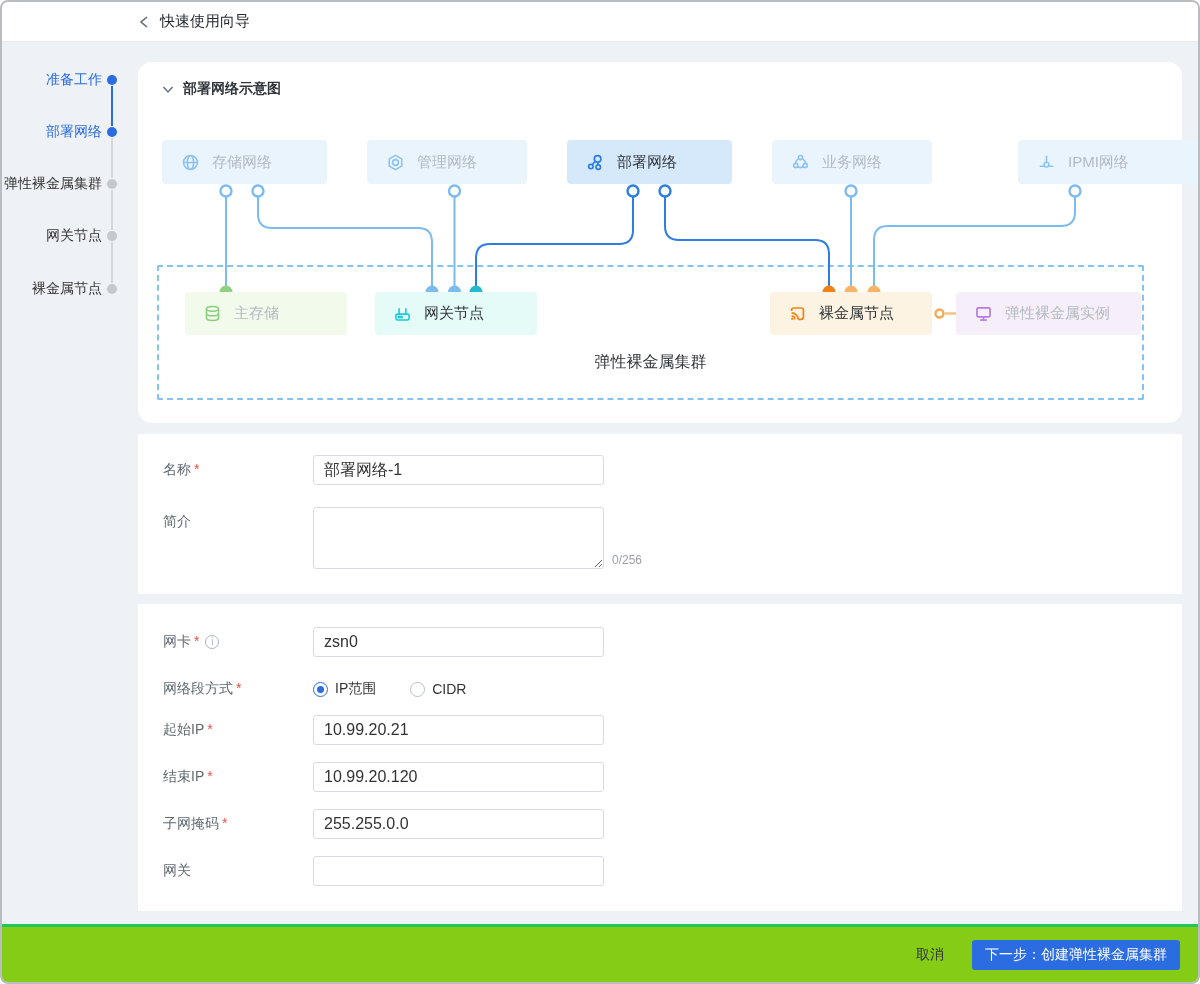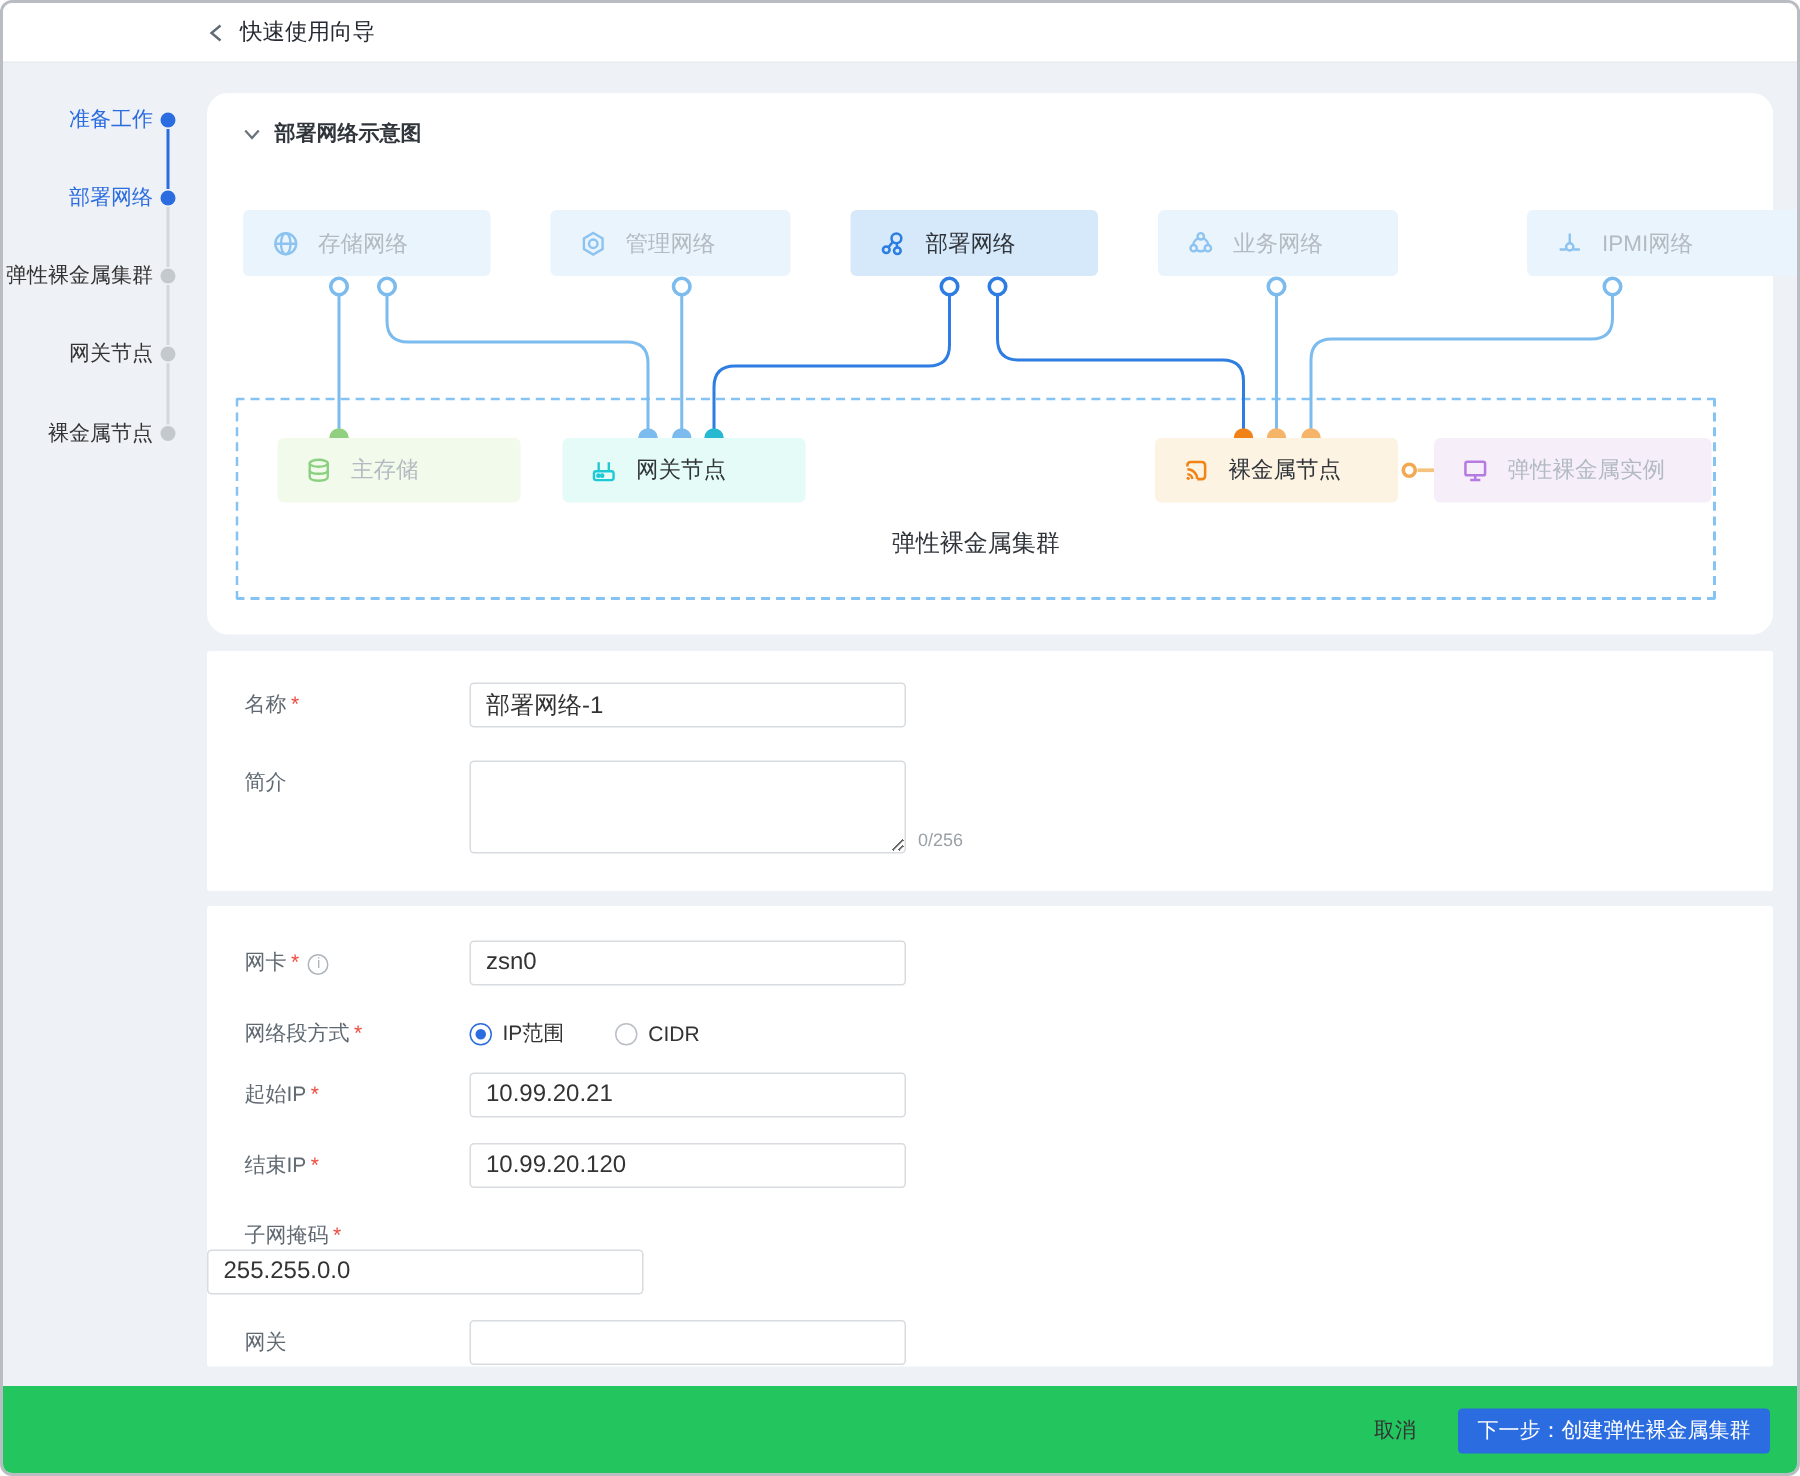--- a/index.html
+++ b/index.html
@@ -73,21 +73,21 @@
             vertical-align:1px; cursor:pointer; font-style:normal; }
   .radio-group { display:flex; align-items:center; gap:34px; padding-top:6px; }
   .radio { display:flex; align-items:center; gap:7px; cursor:pointer; }
   .r-circle { width:15px; height:15px; border:1px solid #b9bfc5; border-radius:50%; background:#fff; position:relative; }
   .radio.checked .r-circle { border:1px solid #2b6de0; }
   .radio.checked .r-circle::after { content:""; position:absolute; left:3px; top:3px; width:7px; height:7px;
             border-radius:50%; background:#2b6de0; }
   .radio-label { color:#333; }
 
   
-  .footer { height:58px; background:#22c55e; border-top:1px solid #22c55e; flex:0 0 auto;
+  .footer { height:58px; background:#84cc16; border-top:3px solid #22c55e; flex:0 0 auto;
             display:flex; align-items:center; justify-content:flex-end; padding-right:18px; gap:28px; }
   .btn-text { background:none; border:none; font-size:14px; color:#333; cursor:pointer;
               font-family:"Liberation Sans","DejaVu Sans",sans-serif; }
   .btn-primary { background:#2b6de0; color:#fff; border:none; border-radius:3px; height:30px; padding:0 13px;
               font-size:14px; cursor:pointer; font-family:"Liberation Sans","DejaVu Sans",sans-serif; }
 </style>
 </head>
 <body>
 
 <div class="window">
@@ -330,21 +330,21 @@
           <input class="t-input" value="10.99.20.21" style="">
         </div>
 
         <div class="form-row" style="margin-top:17px;">
           <div class="form-label">
             <span>结束IP</span><span class="req">*</span>
           </div>
           <input class="t-input" value="10.99.20.120" style="">
         </div>
 
-        <div class="form-row" style="margin-top:17px;flex-direction:column;">
+        <div class="form-row" style="margin-top:17px;">
           <div class="form-label">
             <span>子网掩码</span><span class="req">*</span>
           </div>
           <input class="t-input" value="255.255.0.0" style="">
         </div>
 
         <div class="form-row" style="margin-top:17px;">
           <div class="form-label">
             <span>网关</span>
           </div>

